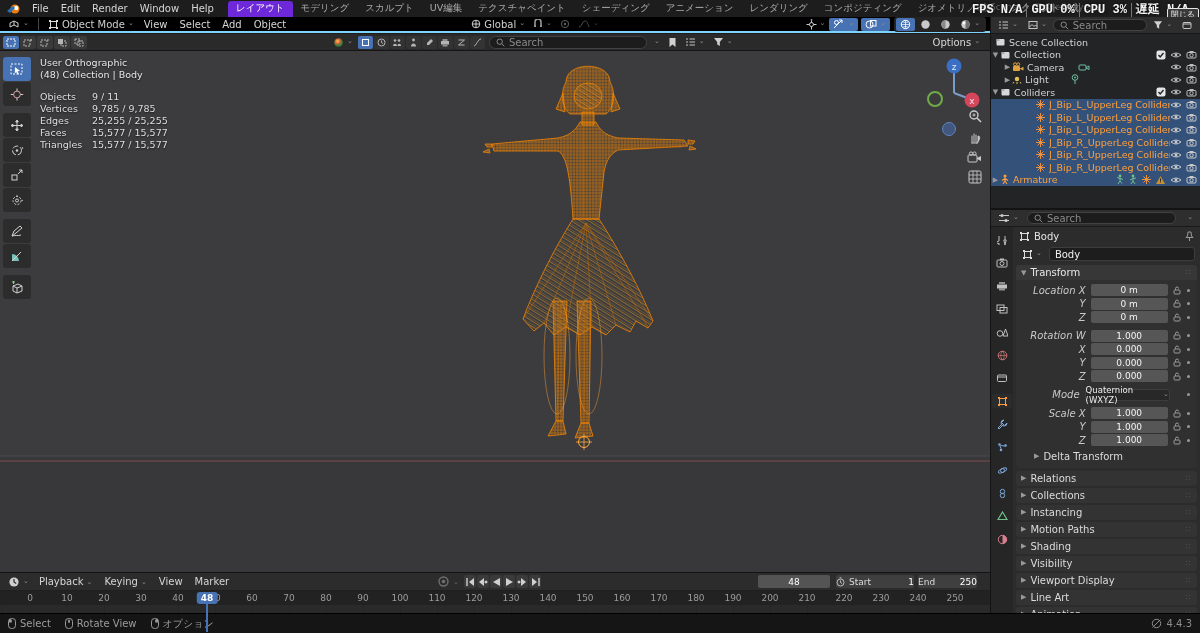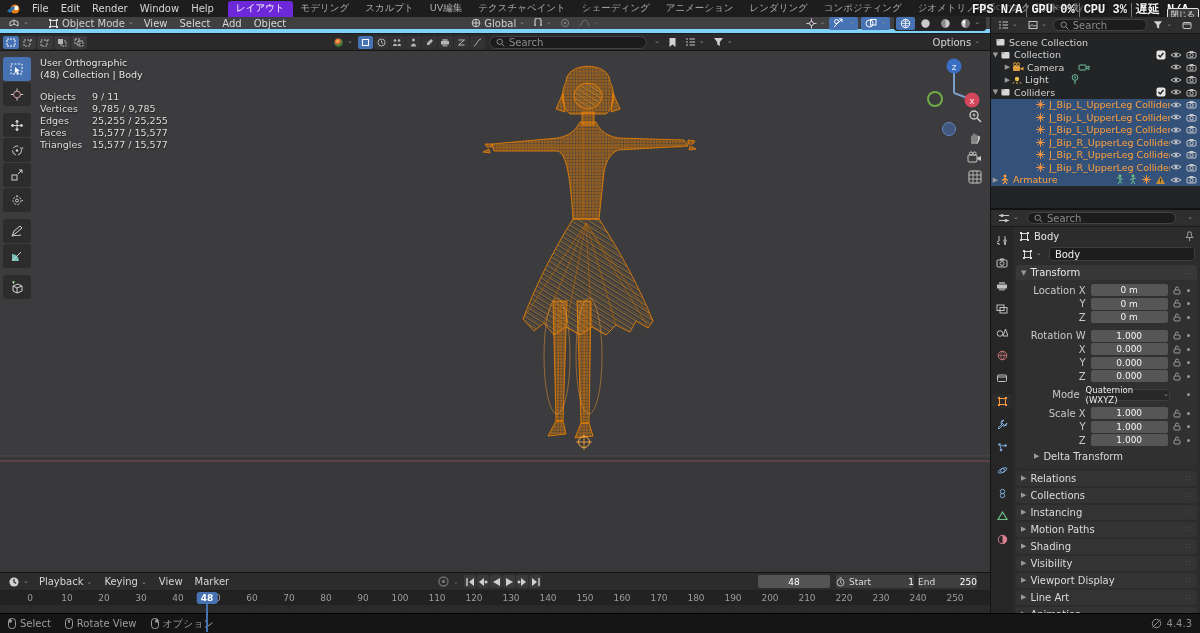--- a/index.html
+++ b/index.html
@@ -19,21 +19,21 @@
   .wstab { padding:1px 8px 2px; color:#ababab; font-size:9.5px; border-radius:3px 3px 0 0; }
   .wstab.active { background:#6d28d9; color:#fff; }
   #topbar-right { position:absolute; right:0; top:0; width:222px; height:17px; }
   #scene-row { position:absolute; left:0; top:2px; width:100%; display:flex; align-items:center; opacity:.55; color:#9a9a9a; font-size:9px; }
   #perf-overlay { position:absolute; left:-10px; top:1px; display:flex; align-items:center; color:#f2f2f2; font-size:12px; font-weight:bold; text-shadow:0 0 3px #000;font-family:Liberation Mono, monospace; }
   #perf-overlay span { padding:0 4px; border-right:1px solid #777; }
   #perf-overlay span:last-child { border-right:none; }
   #close-chip { position:absolute; right:1px; top:8px; background:#3a3a3a; border:1px solid #e5e5e5; border-radius:2px; padding:0 3px; font-size:8px; color:#e8e8e8; }
 
   
-  #vp-header { left:0; top:17px; width:990px; height:16px; background:#404040; border-bottom:4px solid #7dd3fc; display:flex; align-items:center; }
+  #vp-header { left:0; top:17px; width:990px; height:16px; background:#000000; border-bottom:2px solid #7dd3fc; display:flex; align-items:center; }
   #vp-header .menu { padding:0 6px; color:#d6d6d6; }
   .hbtn { display:flex; align-items:center; padding:1px 4px; border-radius:2px; }
   .hbtn.on { background:#4772b3; }
   .seg { display:flex; align-items:center; background:#242424; border-radius:3px; padding:1px 2px; gap:1px; }
 
   
   #tool-settings { left:0; top:34px; width:990px; height:17px; background:#2a2a2a; border-bottom:1px solid #151515; display:flex; align-items:center; }
   .selmode { width:16px; height:13px; border-radius:2px; display:flex; align-items:center; justify-content:center; margin-left:1px; background:#3a3a3a; }
   .selmode.on { background:#4772b3; }
   .mini { width:15px; height:13px; border-radius:2px; display:flex; align-items:center; justify-content:center; background:#333; margin-left:1px; }
@@ -73,21 +73,21 @@
   .ptab.on { background:#2c2c2c; }
   #prop-content { position:absolute; left:22px; top:17px; right:0; bottom:0; overflow:hidden; }
   #breadcrumb { display:flex; align-items:center; height:18px; padding:0 6px; gap:4px; color:#e3e3e3; }
   #objname-row { display:flex; align-items:center; margin:2px 5px 4px; gap:3px; }
   #objname-field { flex:1; background:#1d1d1d; border:1px solid #3d3d3d; border-radius:3px; height:14px; display:flex; align-items:center; padding:0 5px; color:#efefef; }
   .panel { background:#303030; border-radius:3px; margin:0 3px 3px; }
   .panel-h { display:flex; align-items:center; height:15px; padding:0 5px; color:#e8e8e8; background:#373737; border-radius:3px 3px 0 0; }
   .panel-h .dots { margin-left:auto; color:#5c5c5c; font-size:8px; letter-spacing:1px; }
   .car { color:#9a9a9a; font-size:7px; margin-right:4px; }
   .prow { display:flex; align-items:center; height:12.5px; margin:1px 4px; }
-  .prow .plbl { width:68px; text-align:right; margin-right:5px; color:#c9c9c9; }
+  .prow .plbl { width:68px; text-align:right; margin-right:5px; color:#c9c9c9;font-style:italic; }
   .vfield { width:80px; height:12px; background:#565656; border-radius:2px; color:#f4f4f4; text-align:center; line-height:12px; font-size:9px; }
   .lock { width:13px; display:flex; justify-content:center; margin-left:3px; }
   .animdot { width:10px; display:flex; justify-content:center; }
   .animdot i { width:3px; height:3px; border-radius:50%; background:#9a9a9a; }
   .modefield { width:97px; height:12px; background:#282828; border:1px solid #3d3d3d; border-radius:2px; color:#eee; font-size:8.5px; display:flex; align-items:center; justify-content:center; }
   .section { background:#333333; border-radius:3px; margin:0 3px 2px; height:15px; display:flex; align-items:center; padding:0 5px; color:#dcdcdc; }
   .section .dots { margin-left:auto; color:#555; font-size:8px; letter-spacing:1px; }
   .gaprow { height:4px; }
 
   

